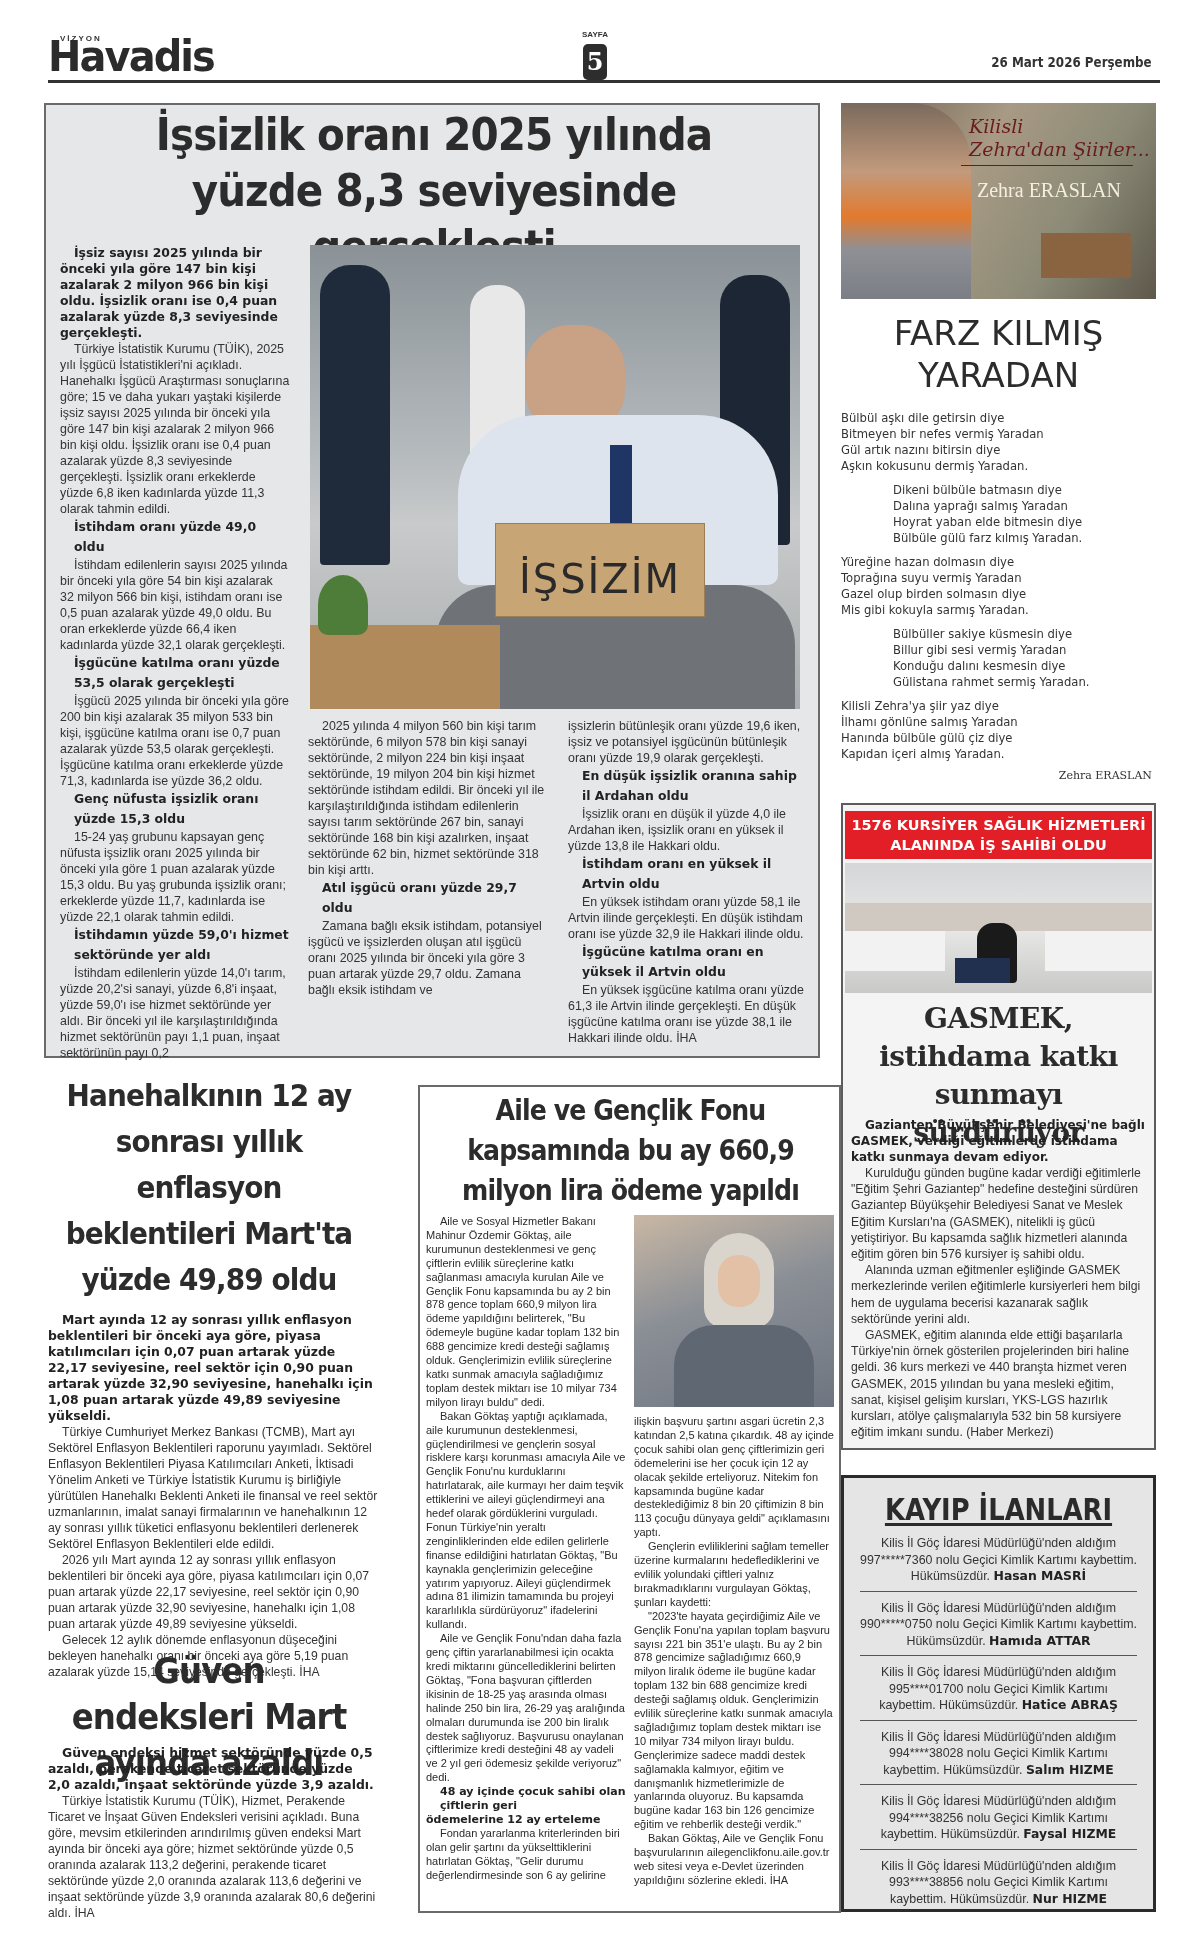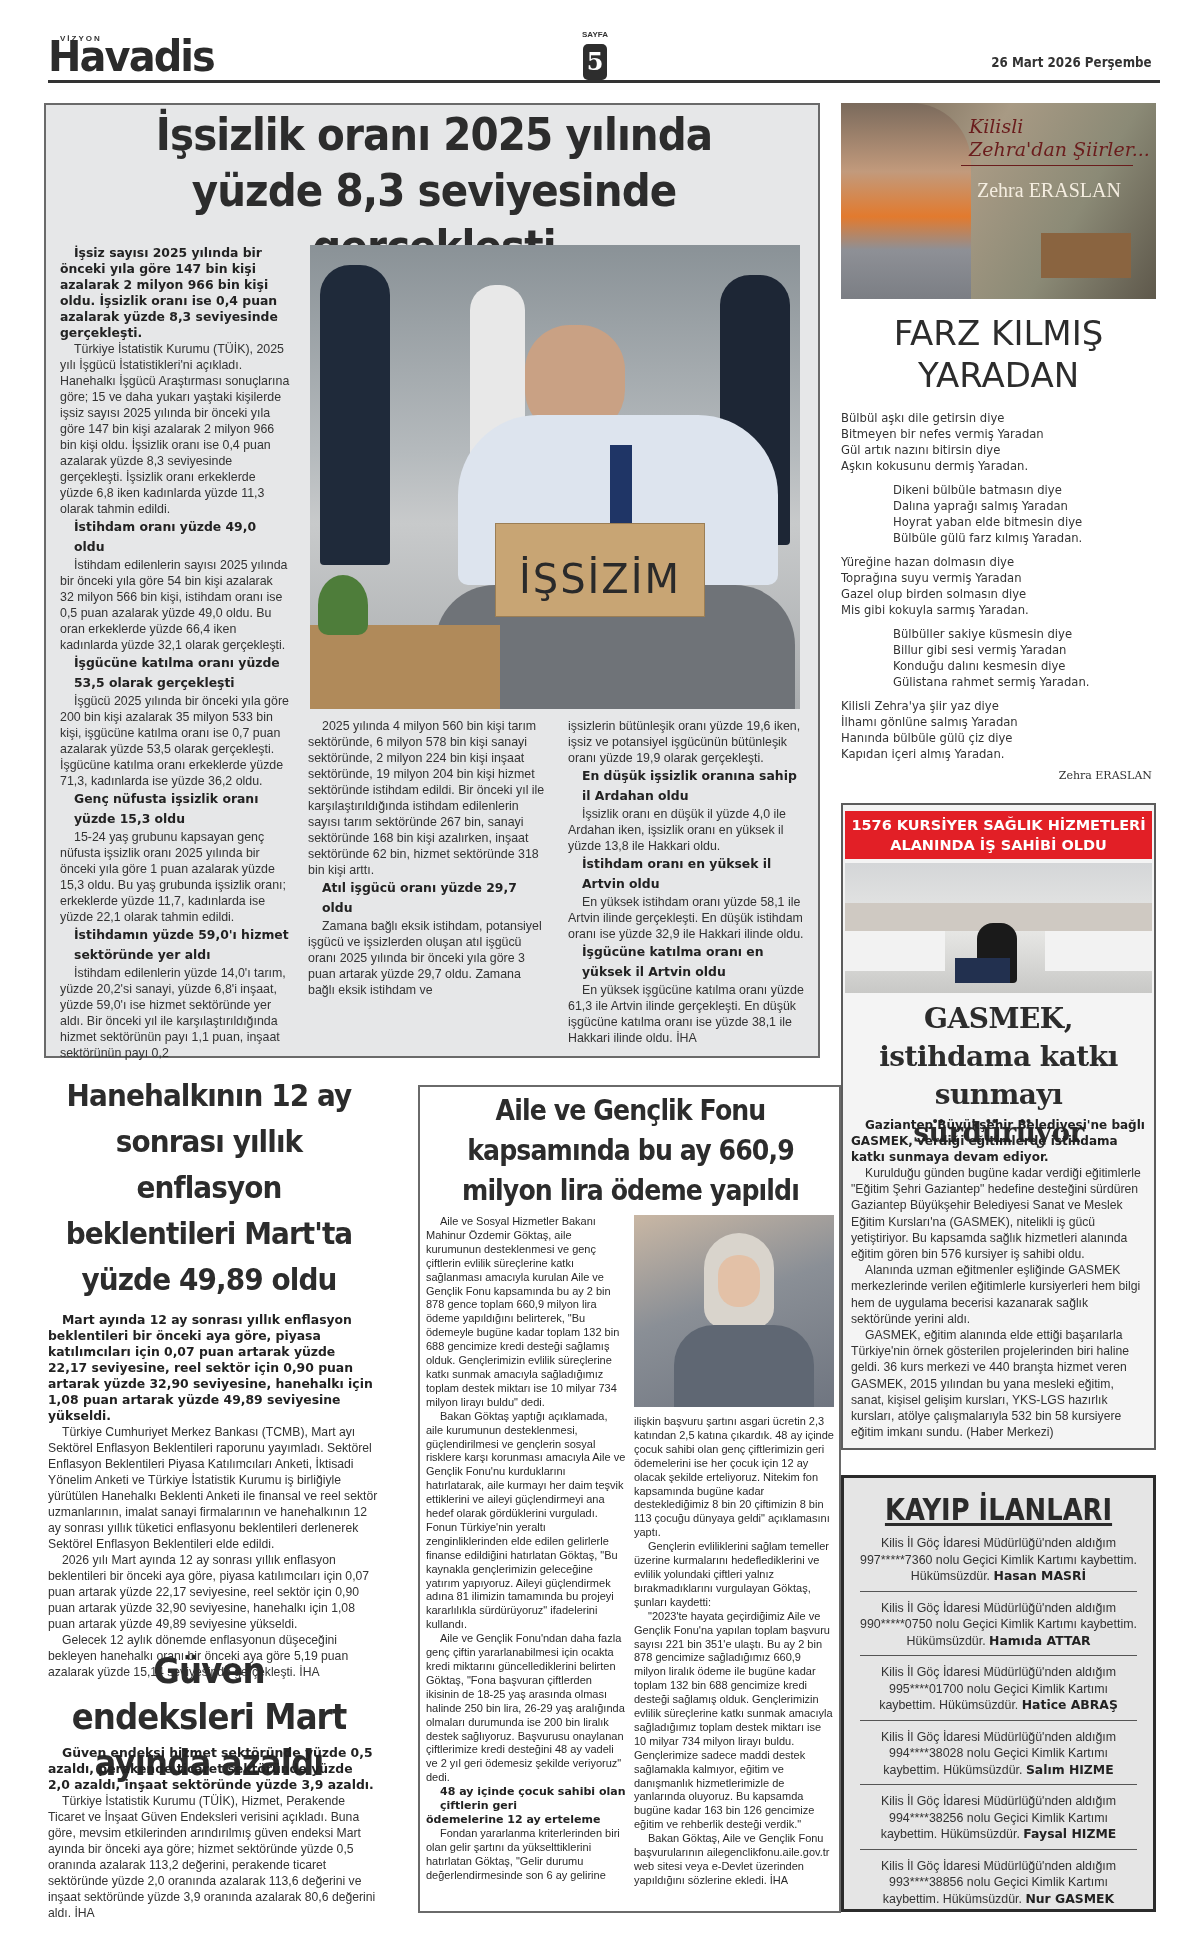--- a/index.html
+++ b/index.html
@@ -218,21 +218,21 @@
   <div class="ad">
     <span>Kilis İl Göç İdaresi Müdürlüğü'nden aldığım 994****38028 nolu Geçici Kimlik Kartımı kaybettim. Hükümsüzdür.</span>
     <span class="ad-name">Salım HIZME</span>
   </div>
   <div class="ad">
     <span>Kilis İl Göç İdaresi Müdürlüğü'nden aldığım 994****38256 nolu Geçici Kimlik Kartımı kaybettim. Hükümsüzdür.</span>
     <span class="ad-name">Faysal HIZME</span>
   </div>
   <div class="ad">
     <span>Kilis İl Göç İdaresi Müdürlüğü'nden aldığım 993****38856 nolu Geçici Kimlik Kartımı kaybettim. Hükümsüzdür.</span>
-    <span class="ad-name">Nur GASMEK</span>
+    <span class="ad-name">Nur HIZME</span>
   </div>
 </section>
 
 <h2 class="headline infl-headline">Hanehalkının 12 ay sonrası yıllık enflasyon beklentileri Mart'ta yüzde 49,89 oldu</h2>
 <div class="infl-text body-text">
   <div class="lead">Mart ayında 12 ay sonrası yıllık enflasyon beklentileri bir önceki aya göre, piyasa katılımcıları için 0,07 puan artarak yüzde 22,17 seviyesine, reel sektör için 0,90 puan artarak yüzde 32,90 seviyesine, hanehalkı için 1,08 puan artarak yüzde 49,89 seviyesine yükseldi.</div>
   <p>Türkiye Cumhuriyet Merkez Bankası (TCMB), Mart ayı Sektörel Enflasyon Beklentileri raporunu yayımladı. Sektörel Enflasyon Beklentileri Piyasa Katılımcıları Anketi, İktisadi Yönelim Anketi ve Türkiye İstatistik Kurumu iş birliğiyle yürütülen Hanehalkı Beklenti Anketi ile finansal ve reel sektör uzmanlarının, imalat sanayi firmalarının ve hanehalkının 12 ay sonrası yıllık tüketici enflasyonu beklentileri derlenerek Sektörel Enflasyon Beklentileri elde edildi.</p>
   <p>2026 yılı Mart ayında 12 ay sonrası yıllık enflasyon beklentileri bir önceki aya göre, piyasa katılımcıları için 0,07 puan artarak yüzde 22,17 seviyesine, reel sektör için 0,90 puan artarak yüzde 32,90 seviyesine, hanehalkı için 1,08 puan artarak yüzde 49,89 seviyesine yükseldi.</p>
   <p>Gelecek 12 aylık dönemde enflasyonun düşeceğini bekleyen hanehalkı oranı bir önceki aya göre 5,19 puan azalarak yüzde 15,14 seviyesinde gerçekleşti. İHA</p>
 </div>

